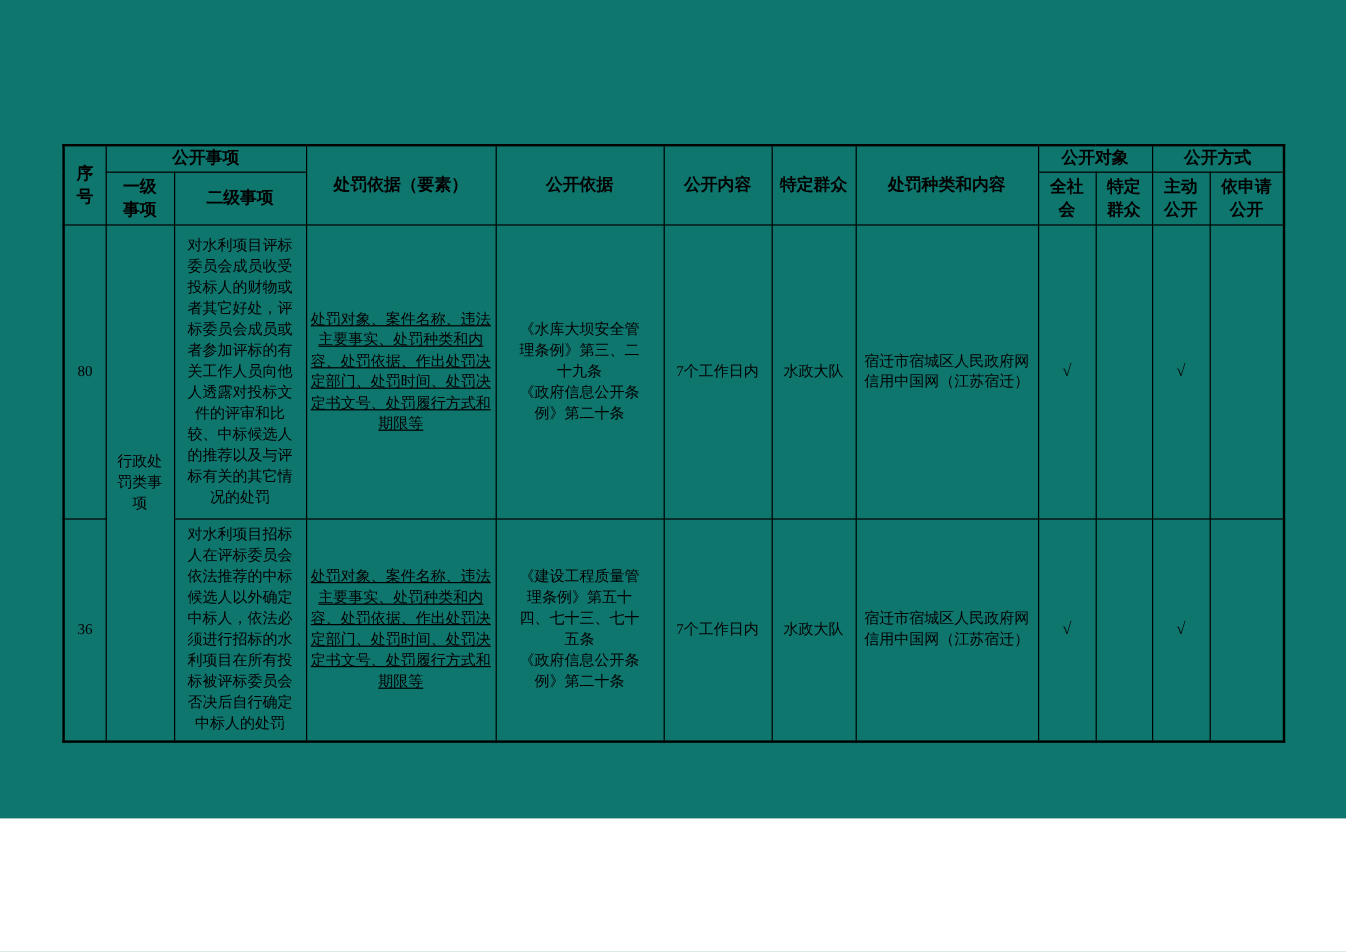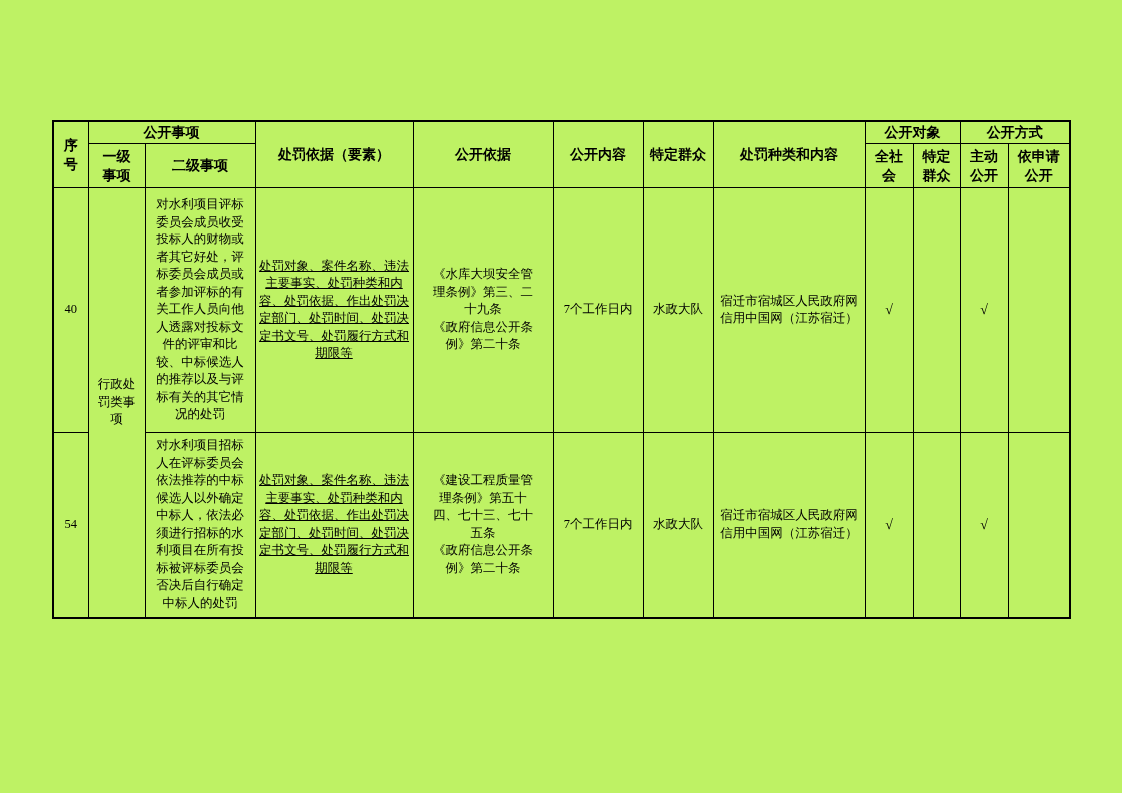--- a/index.html
+++ b/index.html
@@ -2,21 +2,21 @@
 <html><head>
 <meta charset="utf-8">
 <style>
   * { margin: 0; padding: 0; box-sizing: border-box; }
   html, body {
     width: 1122px; height: 793px;
     background: #ffffff;
     font-family: "Liberation Serif", "DejaVu Serif", serif;
     color: #000000;
   }
-  .page { position: relative; width: 1122px; height: 793px; background: #bef264; overflow: hidden; }
+  .page { position: relative; width: 1122px; height: 682px; background: #0f766e; overflow: hidden; }
   .doc-table-wrap { position: absolute; left: 52px; top: 120px; }
   table.doc-table {
     border-collapse: collapse;
     table-layout: fixed;
     width: 1017px;
     border: 2px solid #000000;
   }
   .doc-table th, .doc-table td {
     border: 1px solid #000000;
     vertical-align: middle;
@@ -82,42 +82,42 @@
       <tr class="hdr-sub">
         <th class="pad-wide">一级事项</th>
         <th>二级事项</th>
         <th>全社会</th>
         <th>特定群众</th>
         <th>主动公开</th>
         <th>依申请公开</th>
       </tr>
 
       <tr class="row-80">
-        <td>40</td>
+        <td>80</td>
         <td rowspan="2">行政处罚类事项</td>
         <td class="cell-level2">对水利项目评标委员会成员收受投标人的财物或者其它好处，评标委员会成员或者参加评标的有关工作人员向他人透露对投标文件的评审和比较、中标候选人的推荐以及与评标有关的其它情况的处罚</td>
         <td class="cell-content">处罚对象、案件名称、违法主要事实、处罚种类和内容、处罚依据、作出处罚决定部门、处罚时间、处罚决定书文号、处罚履行方式和期限等</td>
         <td class="cell-basis">
           <span class="line">《水库大坝安全管理条例》第三、二十九条</span>
           <span class="line">《政府信息公开条例》第二十条</span>
         </td>
         <td>7个工作日内</td>
         <td>水政大队</td>
         <td>
           <span class="line">宿迁市宿城区人民政府网</span>
           <span class="line">信用中国网（江苏宿迁）</span>
         </td>
         <td class="cell-check">√</td>
         <td class="cell-check"></td>
         <td class="cell-check">√</td>
         <td class="cell-check"></td>
       </tr>
 
       <tr class="row-81">
-        <td>54</td>
+        <td>36</td>
         <td class="cell-level2">对水利项目招标人在评标委员会依法推荐的中标候选人以外确定中标人，依法必须进行招标的水利项目在所有投标被评标委员会否决后自行确定中标人的处罚</td>
         <td class="cell-content">处罚对象、案件名称、违法主要事实、处罚种类和内容、处罚依据、作出处罚决定部门、处罚时间、处罚决定书文号、处罚履行方式和期限等</td>
         <td class="cell-basis">
           <span class="line">《建设工程质量管理条例》第五十四、七十三、七十五条</span>
           <span class="line">《政府信息公开条例》第二十条</span>
         </td>
         <td>7个工作日内</td>
         <td>水政大队</td>
         <td>
           <span class="line">宿迁市宿城区人民政府网</span>

